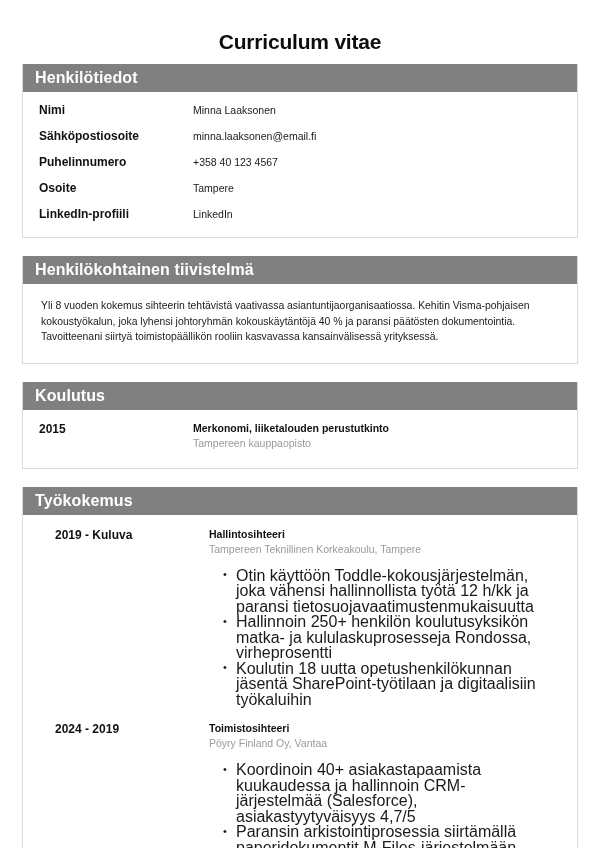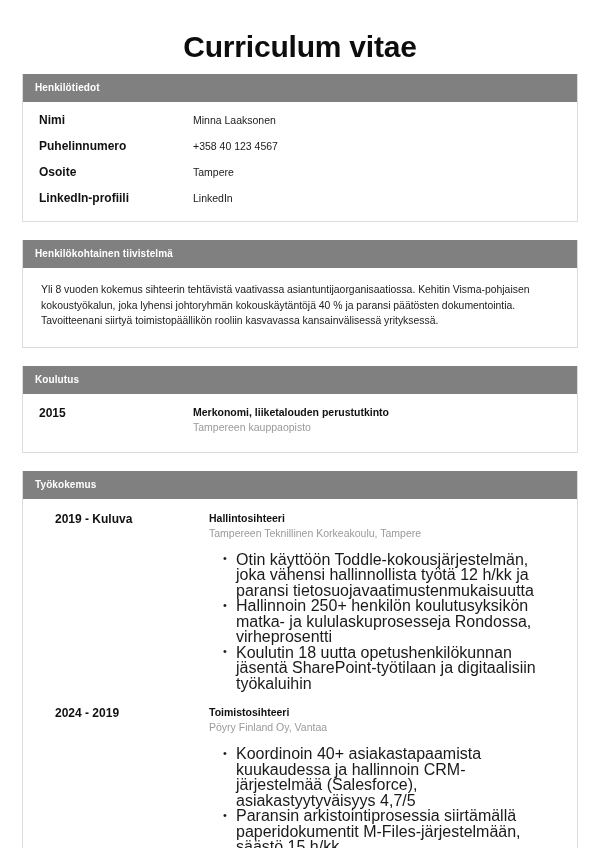--- a/index.html
+++ b/index.html
@@ -15,39 +15,39 @@
 
   .page {
     width: 600px;
     height: 848px;
     padding: 0;
     position: relative;
   }
 
   .doc-title {
     text-align: center;
-    font-size: 30px;
+    font-size: 21px;
     font-weight: bold;
     color: #0d0d0d;
     letter-spacing: -0.2px;
     padding-top: 30px;
     padding-bottom: 10px;
   }
 
   .card {
     margin: 0 22px 18px 22px;
     border: 1px solid #dcdcdc;
     border-top: none;
     background: #ffffff;
   }
 
   .card-header {
     background: #808080;
     color: #ffffff;
-    font-size: 10px;
+    font-size: 16px;
     font-weight: bold;
     padding: 6px 12px 7px 12px;
     line-height: 15px;
     letter-spacing: 0.1px;
   }
 
   .card-body {
     padding: 12px 14px 14px 16px;
   }
 
@@ -159,20 +159,24 @@
 
   <div class="card">
     <div class="card-header">Henkilötiedot</div>
     <div class="card-body">
 
       <div class="info-row">
         <div class="info-label">Nimi</div>
         <div class="info-value">Minna Laaksonen</div>
       </div>
 
+      <div class="info-row">
+        <div class="info-label">Sähköpostiosoite</div>
+        <div class="info-value">minna.laaksonen@email.fi</div>
+      </div>
 
       <div class="info-row">
         <div class="info-label">Puhelinnumero</div>
         <div class="info-value">+358 40 123 4567</div>
       </div>
 
       <div class="info-row">
         <div class="info-label">Osoite</div>
         <div class="info-value">Tampere</div>
       </div>

